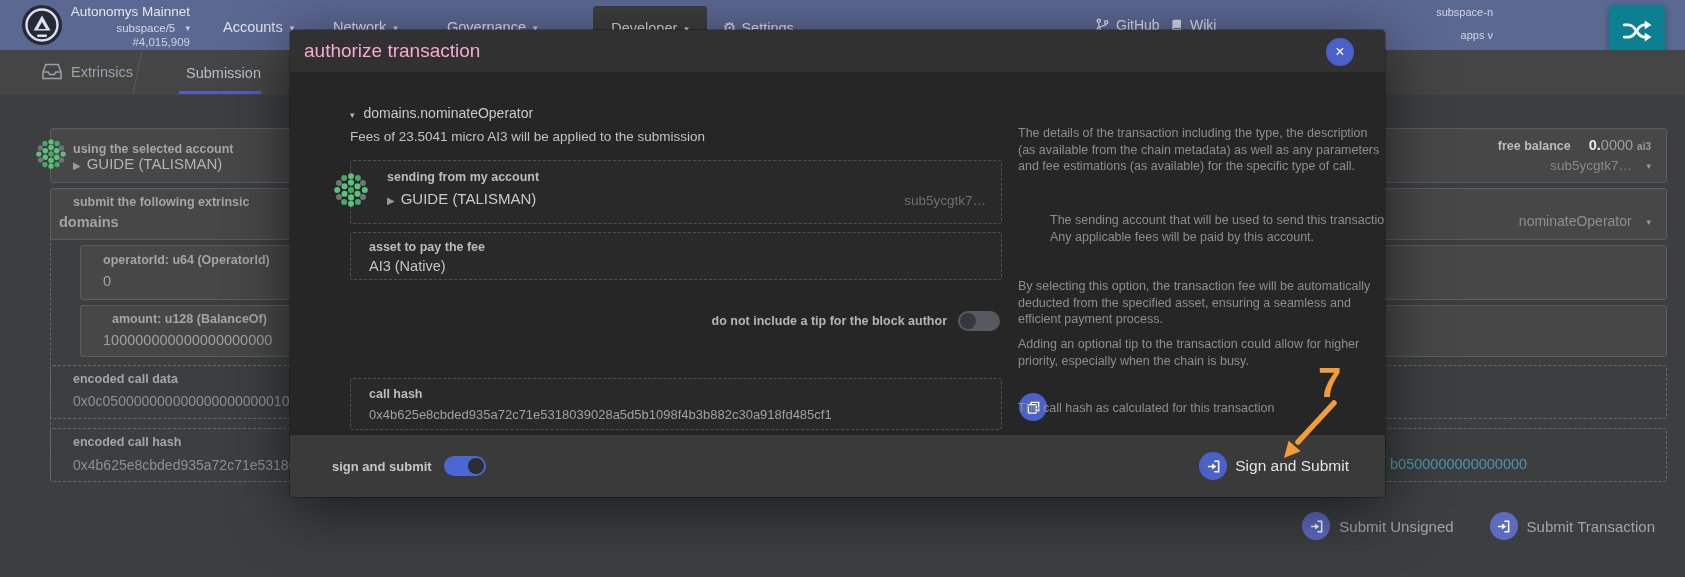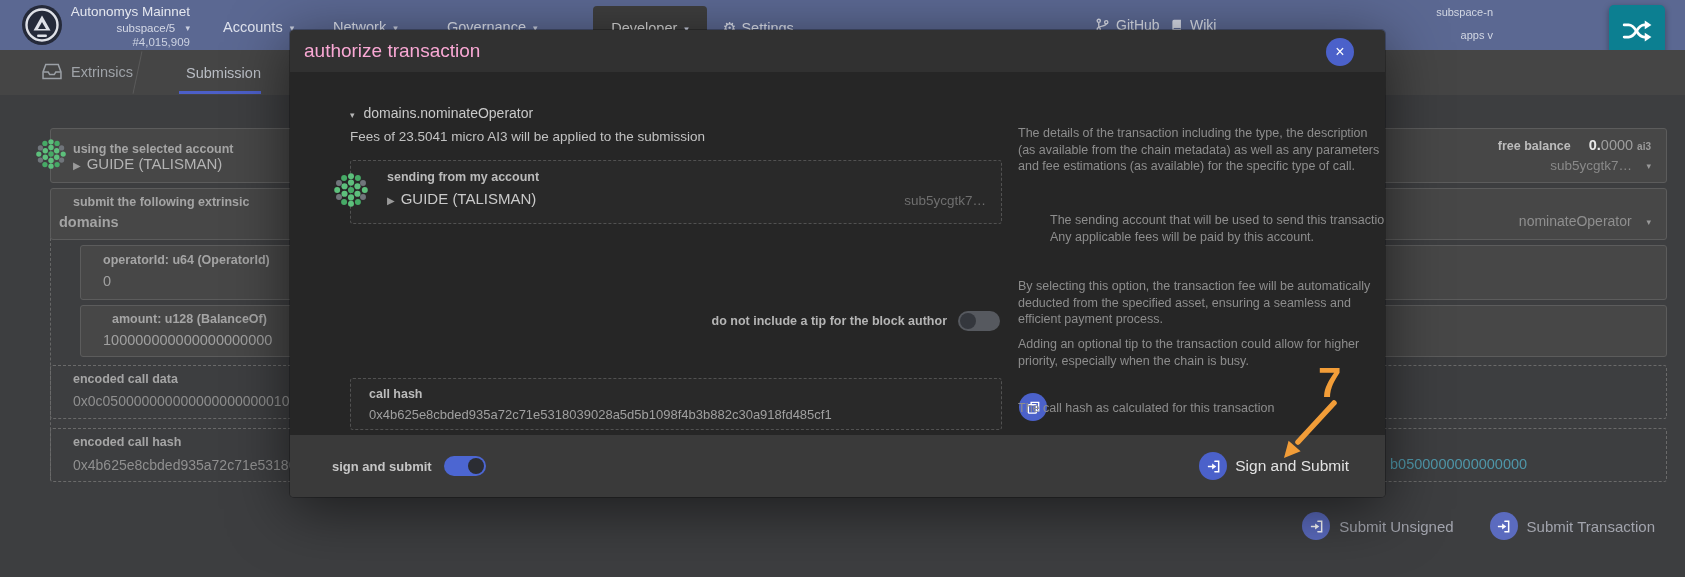--- a/index.html
+++ b/index.html
@@ -294,20 +294,24 @@
         <circle cx="27.3" cy="22.5" r="2.8" fill="#70757b"></circle>
           <circle cx="4.7" cy="22.5" r="2.8" fill="#70757b"></circle>
           <circle cx="27.3" cy="9.5" r="2.8" fill="#70757b"></circle>
           <circle cx="4.7" cy="9.5" r="2.8" fill="#70757b"></circle>
         <circle cx="22.5" cy="27.3" r="2.8" fill="#46aa66"></circle>
           <circle cx="9.5" cy="27.3" r="2.8" fill="#46aa66"></circle>
           <circle cx="22.5" cy="4.7" r="2.8" fill="#46aa66"></circle>
           <circle cx="9.5" cy="4.7" r="2.8" fill="#46aa66"></circle>
       </svg>
 
+      <div class="dotbox" style="left:60px;top:160px;width:650px;height:46px;">
+        <div class="m-lbl abs" style="left:18px;top:7px;">asset to pay the fee</div>
+        <div class="m-val abs" style="left:18px;top:25px;font-size:14.5px;color:#c5c5c5;">AI3 (Native)</div>
+      </div>
 
       <div class="tip-row">
         <span class="tip-label">do not include a tip for the block author</span>
         <span class="toggle off">
             <span class="knob"></span>
           </span>
       </div>
 
       <div class="dotbox" style="left:60px;top:306px;width:650px;height:50px;">
         <div class="m-lbl abs" style="left:18px;top:8px;">call hash</div>

